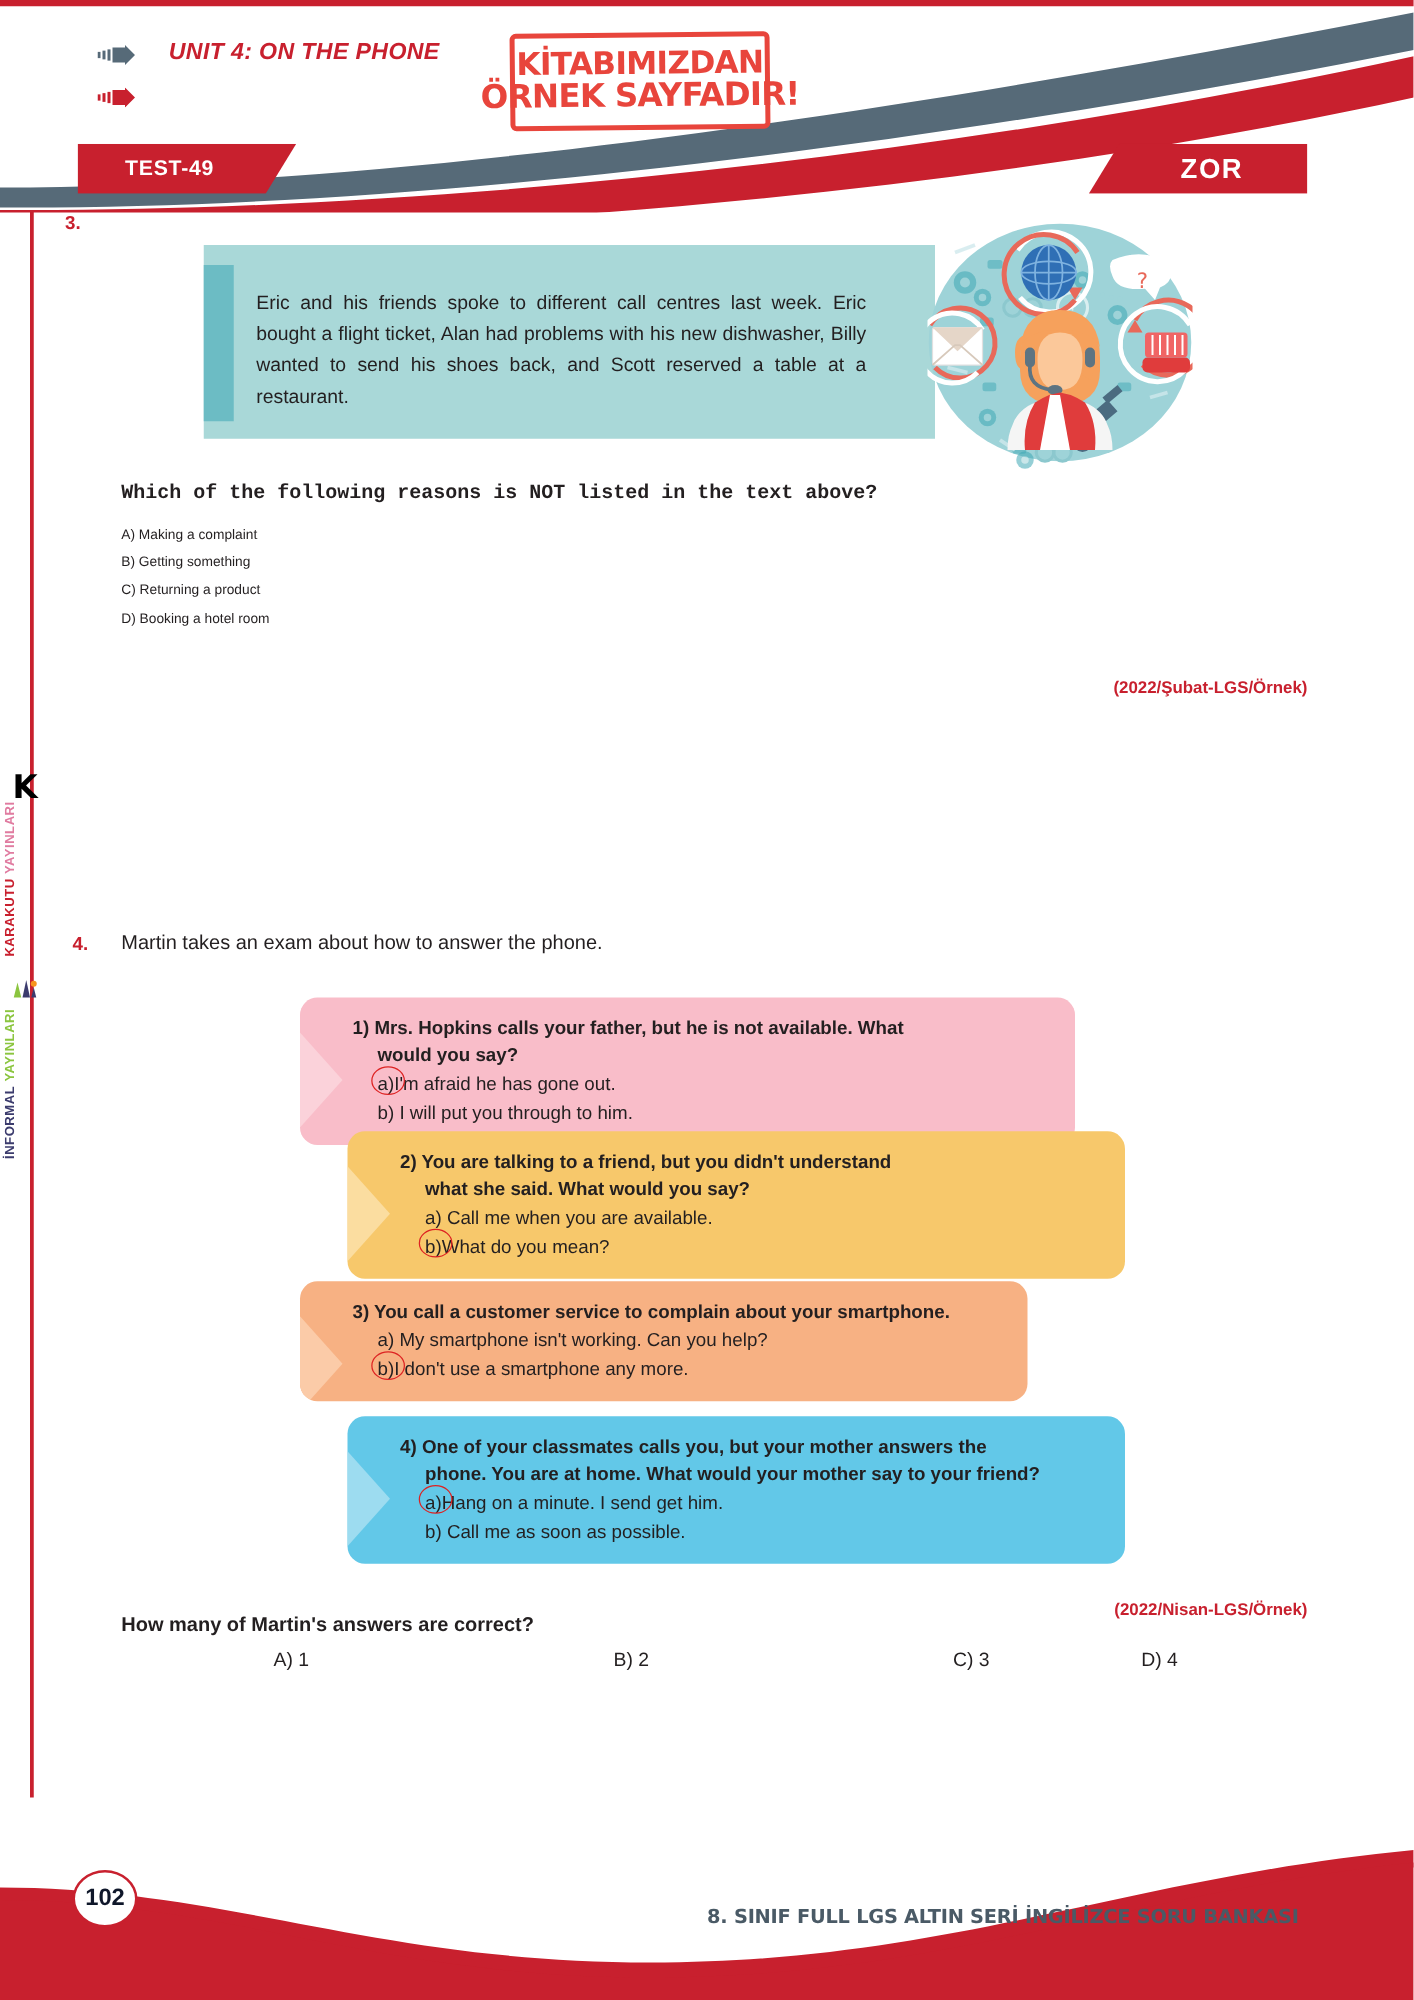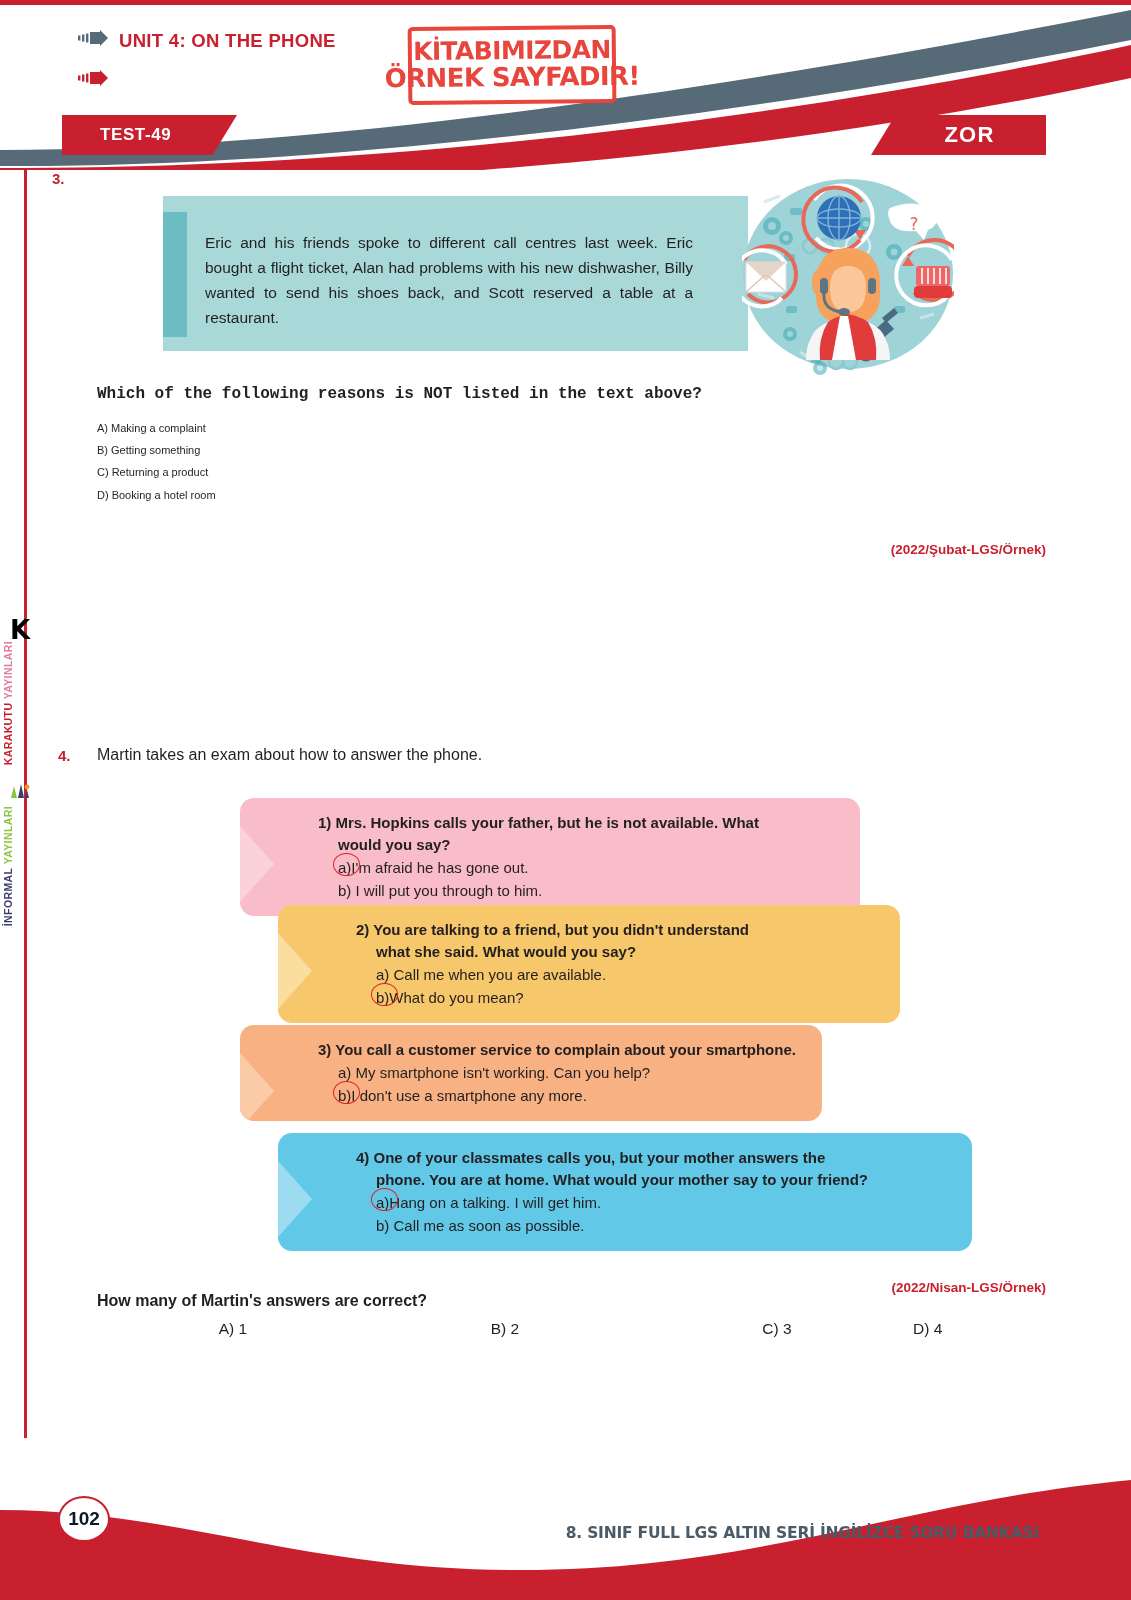--- a/index.html
+++ b/index.html
@@ -6,21 +6,21 @@
   html,body { background:#fff; }
   body {
     width:1131px; height:1600px; position:relative; overflow:hidden;
     font-family:"Liberation Sans", sans-serif; color:#231f20;
   }
 
   
   .top-rule { position:absolute; left:0; top:0; width:1131px; height:5px; background:#c8202e; }
 
   
-  .unit-row { position:absolute; left:78px; top:30px; display:flex; align-items:flex-start; gap:11px; }
+  .unit-row { position:absolute; left:78px; top:30px; display:flex; align-items:flex-end; gap:27px;font-style:italic; }
   .unit-title {
     font-size:18.5px; font-weight:bold; color:#c8202e; letter-spacing:.3px;
   }
   .arrow-ic { display:block; }
   .unit-row2 { position:absolute; left:78px; top:70px; }
 
   .stamp {
     position:absolute; left:408px; top:26px; width:208px; height:78px;
     border:4px solid #e8453c; border-radius:5px;
     display:flex; flex-direction:column; align-items:center; justify-content:center;
@@ -92,41 +92,41 @@
 
   .src {
     position:absolute; font-size:13.5px; font-weight:bold; color:#c8202e;
   }
   #src1 { right:85px; top:542px; }
   #src2 { right:85px; top:1280px; }
 
   
   .q4-stem { position:absolute; left:97px; top:746px; font-size:16px; }
 
-  .card { position:absolute; border-radius:14px; overflow:hidden;padding-left:36px; }
+  .card { position:absolute; border-radius:14px; overflow:hidden; }
   .card .chev {
     position:absolute; left:0; top:32px; width:36px; height:72px;
   }
   .card .body { position:relative; padding:14px 22px 14px 42px; }
   .card .qtext { font-size:15px; font-weight:bold; line-height:1.45; }
   .card .qtext .hang { display:block; padding-left:20px; }
   .card .ans { font-size:15px; line-height:1.55; padding-left:20px; position:relative; }
   .circle-let {
     display:inline-block; position:relative;
   }
   .circle-let::after {
     content:""; position:absolute; left:-5px; top:-3px; width:25px; height:21px;
     border:1.8px solid #d22; border-radius:50%;
   }
 
   #card1 { left:240px; top:798px; width:620px; background:#f9bdc9; }
   #card1 .chev { background:#fbd2da; }
   #card2 { left:278px; top:905px; width:622px; background:#f7c86b; }
   #card3 { left:240px; top:1025px; width:582px; background:#f7b183; }
-  #card4 { left:278px; top:1133px; width:694px; background:#62c8e8; }
+  #card4 { left:278px; top:1133px; width:622px; background:#62c8e8; }
 
   .q4-final { position:absolute; left:97px; top:1292px; font-size:16px; font-weight:bold; }
   .q4-opts { position:absolute; left:97px; top:1320px; width:930px; display:flex;text-align:center; }
   .q4-opts div { font-size:15.5px; }
   .q4-opts div:nth-child(1){ width:272px; }
   .q4-opts div:nth-child(2){ width:272px; }
   .q4-opts div:nth-child(3){ width:272px; }
 
   
   .footer-wave { position:absolute; left:0; bottom:0; width:1131px; height:150px; }
@@ -380,21 +380,21 @@
 <div class="card" id="card4">
   <svg style="position:absolute;left:0;top:28px" width="40" height="76" viewBox="0 0 40 76">
       <polygon points="0,0 34,38 0,76" fill="#9ddcf0"></polygon>
     </svg>
   <div class="body">
     <div class="qtext">
       <span>4) One of your classmates calls you, but your mother answers the</span>
       <span class="hang">phone. You are at home. What would your mother say to your friend?</span>
     </div>
     <div class="ans">
-      <span class="circle-let">a)</span><span>Hang on a talking. I will get him.</span>
+      <span class="circle-let">a)</span><span>Hang on a minute. I send get him.</span>
     </div>
     <div class="ans">
       <span>b)</span> <span>Call me as soon as possible.</span>
     </div>
   </div>
 </div>
 
 <div class="q4-final">How many of Martin's answers are correct?</div>
 <div class="q4-opts">
   <div>A) 1</div>

